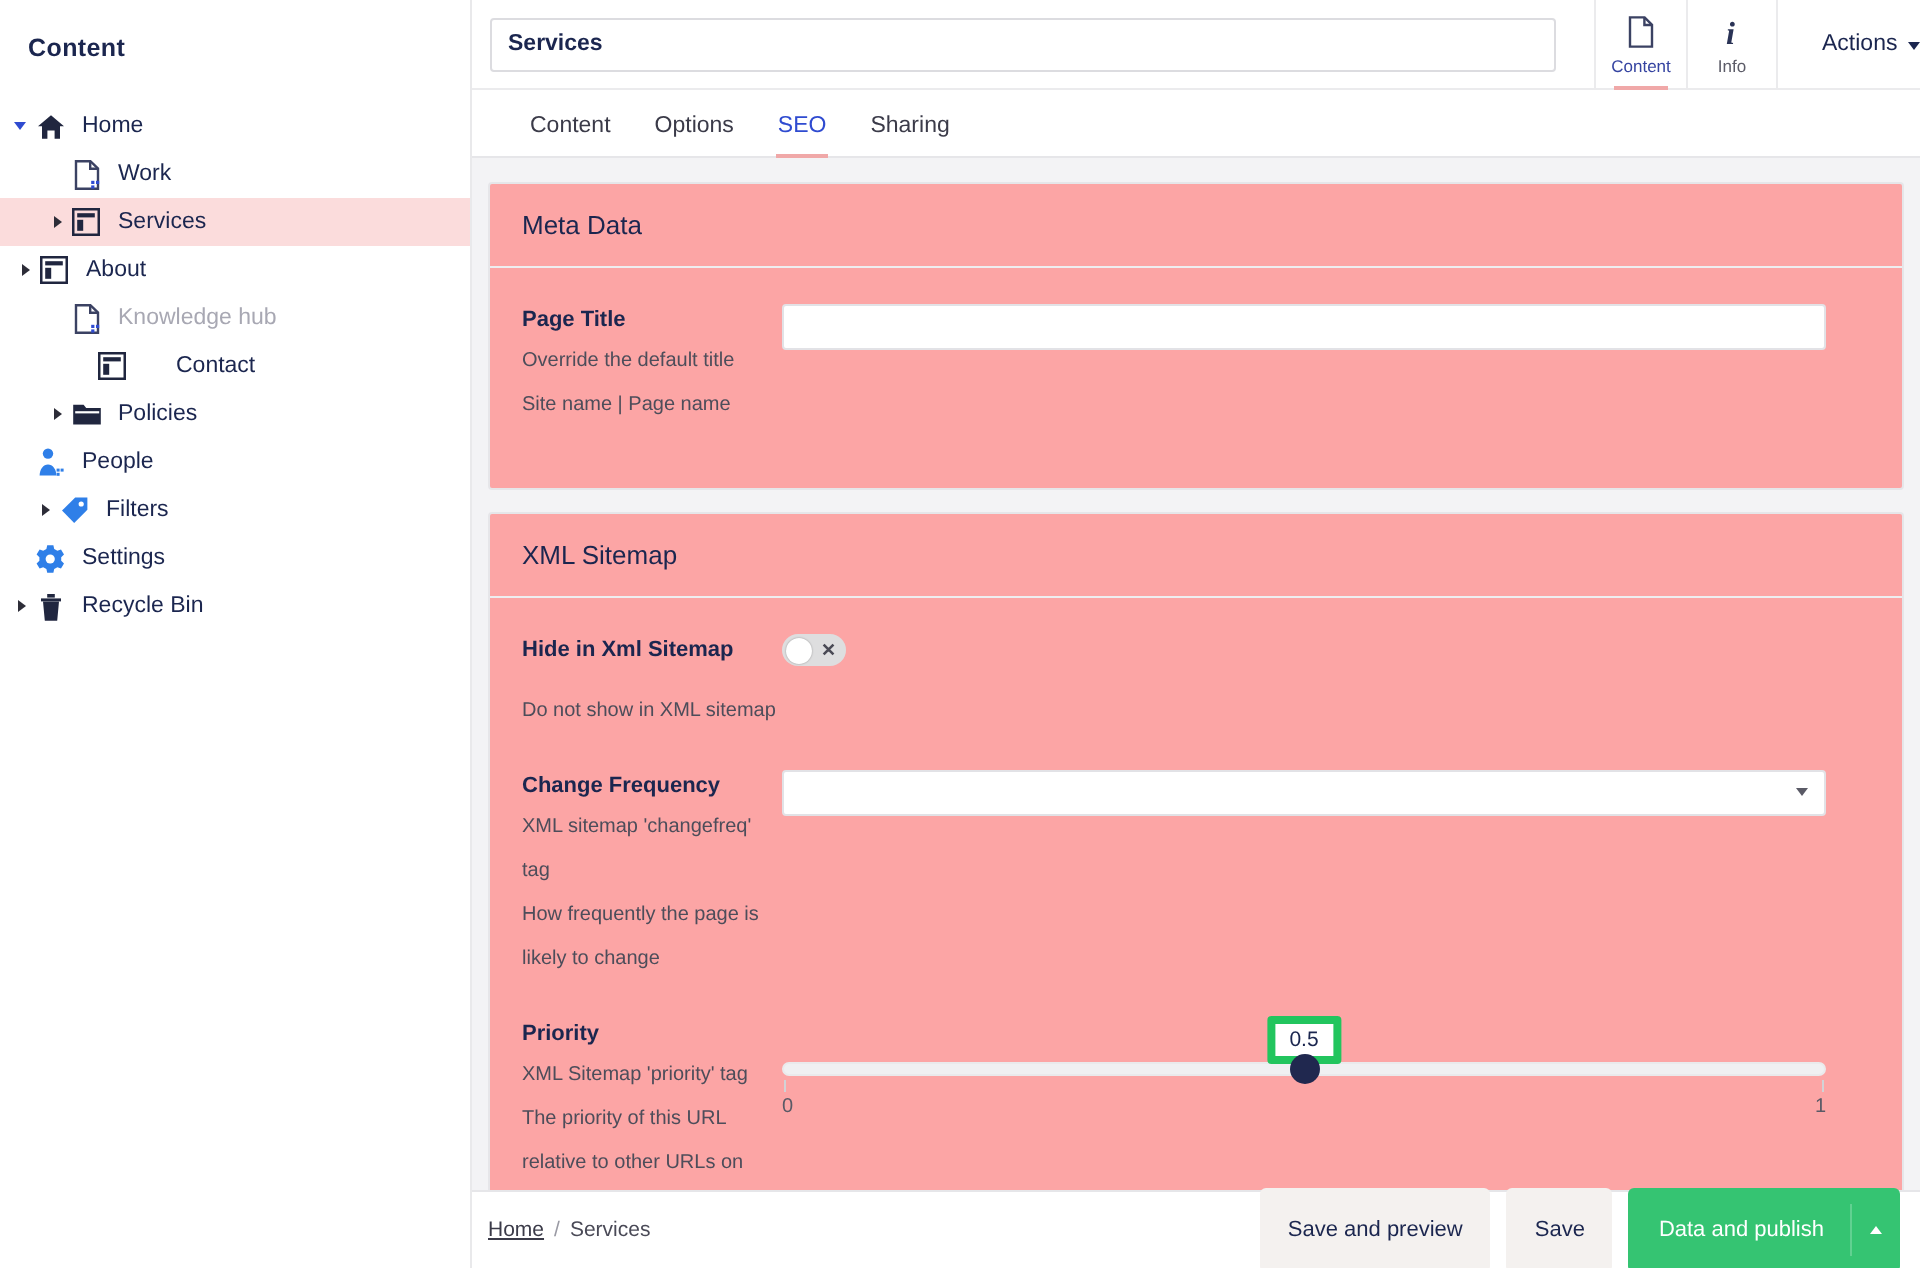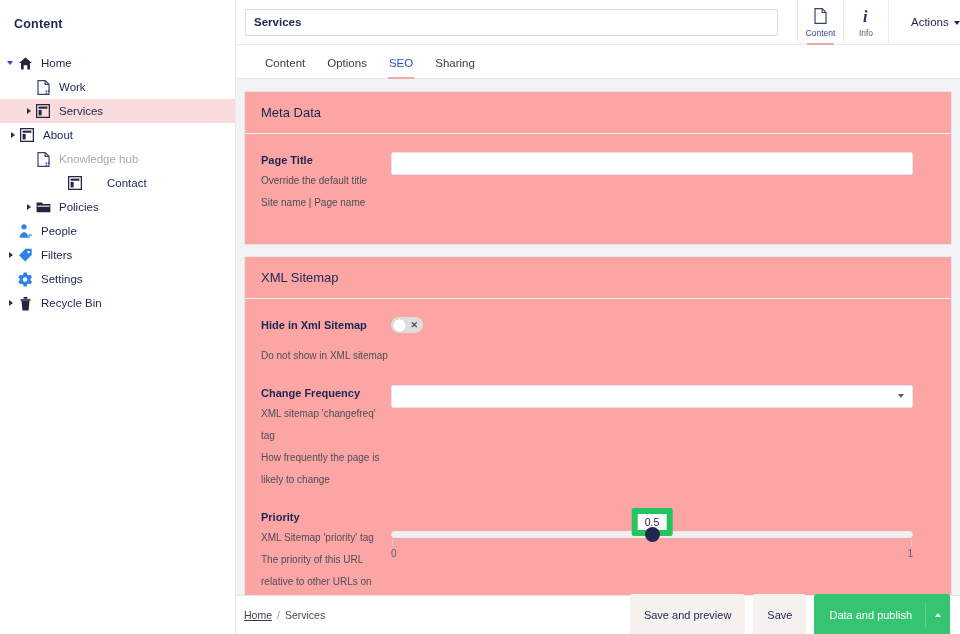--- a/index.html
+++ b/index.html
@@ -258,21 +258,21 @@
     background: #20284f;
     top: -5px; left: 50%;
     margin-left: -7.5px;
     cursor: pointer;
   }
   .slider-bubble {
     position: absolute;
     top: -1px; left: 50%;
     transform: translateX(-50%);
     background: #fff;
-    border: 6px solid #22c55e;
+    border: 4px solid #22c55e;
     border-radius: 2px;
     font-size: 10.5px; color: #1b264f;
     padding: 2px 7px;
   }
   .slider-scale {
     position: relative; height: 24px;
     margin-top: 2px;
   }
   .tick { position: absolute; top: 0; width: 1px; height: 6px; background: #d2d2d6; }
   .tick-lbl { position: absolute; top: 8px; font-size: 10px; color: #5a5a66; }
@@ -375,21 +375,21 @@
             <svg xmlns="http://www.w3.org/2000/svg" width="13" height="15" viewBox="0 0 13 15">
               <path d="M1 0.6h7.2L12 4.3v10.1H1z" fill="none" stroke="#3b4263" stroke-width="1.2"></path>
               <path d="M8.1 0.8v3.6H11.8" fill="none" stroke="#3b4263" stroke-width="1.2"></path>
               <rect x="8.6" y="10.4" width="1.6" height="1.6" fill="#2f4bd0"></rect>
               <rect x="11" y="10.4" width="1.6" height="1.6" fill="#2f4bd0"></rect>
               <rect x="8.6" y="12.7" width="1.6" height="1.6" fill="#2f4bd0"></rect>
             </svg>
           </span>
           <span class="tree-label">Knowledge hub</span>
         </div>
-        <div class="tree-row" style="padding-left: 40px; gap: 16px;">
+        <div class="tree-row" style="padding-left: 21px; gap: 16px;">
           <span class="caret"></span>
           <span class="tree-icon">
             <svg xmlns="http://www.w3.org/2000/svg" width="14" height="14" viewBox="0 0 14 14">
               <rect x="0.6" y="0.6" width="12.8" height="12.8" fill="none" stroke="#20263f" stroke-width="1.3"></rect>
               <rect x="2.6" y="2.6" width="8.8" height="2.1" fill="#20263f"></rect>
               <rect x="2.6" y="5.9" width="3" height="5.5" fill="#20263f"></rect>
             </svg>
           </span>
           <span class="tree-label">Contact</span>
         </div>
@@ -409,21 +409,21 @@
             <svg xmlns="http://www.w3.org/2000/svg" width="13" height="15" viewBox="0 0 13 15">
               <circle cx="5" cy="2.8" r="2.6" fill="#2f7fe8"></circle>
               <path d="M0.8 13.8c0-3.2 1.9-5.6 4.2-5.6s4.2 2.4 4.2 5.6z" fill="#2f7fe8"></path>
               <rect x="9.3" y="10.3" width="1.5" height="1.5" fill="#2f7fe8"></rect>
               <rect x="11.3" y="10.3" width="1.5" height="1.5" fill="#2f7fe8"></rect>
               <rect x="9.3" y="12.4" width="1.5" height="1.5" fill="#2f7fe8"></rect>
             </svg>
           </span>
           <span class="tree-label">People</span>
         </div>
-        <div class="tree-row" style="padding-left: 6px;">
+        <div class="tree-row" style="padding-left: 18px;">
           <span class="caret closed"></span>
           <span class="tree-icon">
             <svg xmlns="http://www.w3.org/2000/svg" width="15" height="15" viewBox="0 0 15 15">
               <path d="M1 7.3 7.6 0.8h6.1v6.1L7.1 13.5z" fill="#2f7fe8"></path>
               <circle cx="10.6" cy="4" r="1.3" fill="#fff"></circle>
             </svg>
           </span>
           <span class="tree-label">Filters</span>
         </div>
         <div class="tree-row" style="padding-left: 6px;">

